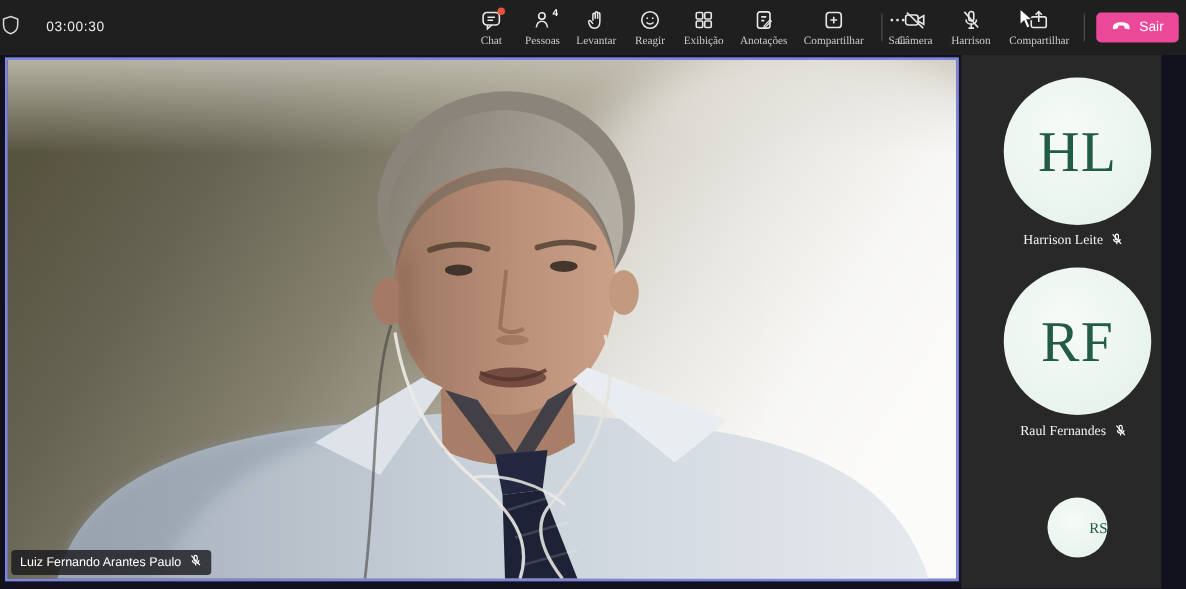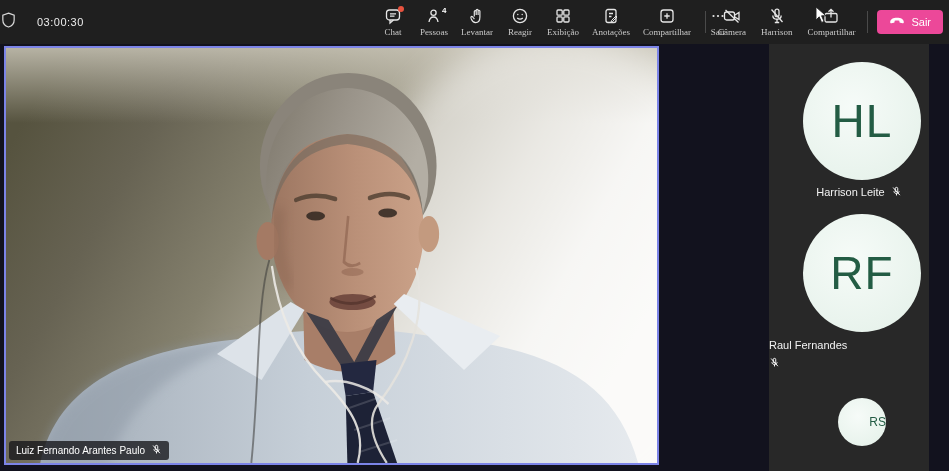--- a/index.html
+++ b/index.html
@@ -25,31 +25,31 @@
   .badge-dot{position:absolute;top:6px;left:50%;margin-left:5px;width:6px;height:6px;border-radius:50%;background:#e8533f;}
   .num-badge{position:absolute;top:6px;left:50%;margin-left:8px;color:#fff;font-size:8px;font-weight:bold;}
   .tb-divider{width:1px;height:22px;background:#4a4a4a;}
   .leave-btn{
     display:flex;align-items:center;gap:6px;height:24px;padding:0 12px;border-radius:4px;
     background:#ec4899;color:#fff;font-size:11px;cursor:pointer;border:none;
   }
   .cursor{position:absolute;left:815px;top:6px;z-index:50;pointer-events:none;}
   
   .video{
-    position:absolute;left:4px;top:46px;width:655px;height:419px;
+    position:absolute;left:4px;top:46px;width:763px;height:419px;
     border:2px solid #7c84e8;background:#6a675a;overflow:hidden;text-decoration:underline;
   }
   .video svg.scene{position:absolute;left:0;top:0;width:100%;height:100%;}
   .name-pill{
     position:absolute;left:3px;bottom:3px;display:flex;align-items:center;gap:6px;
     background:rgba(22,22,26,.78);color:#fff;font-size:10px;
     padding:3px 7px;border-radius:3px;z-index:3;white-space:nowrap;
   }
   
-  .sidebar{position:absolute;left:769px;top:44px;width:160px;height:427px;background:#282828;}
+  .sidebar{position:absolute;left:769px;top:44px;width:160px;height:427px;background:#282828;font-family:Liberation Serif, serif;}
   .avatar{
     position:absolute;border-radius:50%;
     background:radial-gradient(circle at 42% 38%, #f6fbf8, #e3f0e8);
     display:flex;align-items:center;justify-content:center;
     color:#235c44;
   }
   .avatar.big{width:118px;height:118px;left:34px;font-size:46px;letter-spacing:1px;}
   .avatar.small{width:48px;height:48px;left:69px;font-size:12px;justify-content:flex-end;}
   .p-row{
     position:absolute;left:0;width:180px;display:flex;justify-content:center;gap:6px;
@@ -326,21 +326,21 @@
           <rect x="7" y="2.2" width="4" height="7.5" rx="2"></rect>
           <path d="M4.8 8.5 c0 5 8.4 5 8.4 0 M9 12.3 V15.5"></path>
           <line x1="3.5" y1="2.5" x2="14.5" y2="15"></line>
         </svg>
       </span>
     </div>
 
     <div class="avatar big" style="top:170px;text-align:center;">
       <span>RF</span>
     </div>
-    <div class="p-row" style="top:295px;flex-direction:column;">
+    <div class="p-row" style="top:295px;">
       <span>Raul Fernandes</span>
       <span>
         <svg width="11" height="11" viewBox="0 0 18 18" fill="none" stroke="#ffffff" stroke-width="1.6">
           <rect x="7" y="2.2" width="4" height="7.5" rx="2"></rect>
           <path d="M4.8 8.5 c0 5 8.4 5 8.4 0 M9 12.3 V15.5"></path>
           <line x1="3.5" y1="2.5" x2="14.5" y2="15"></line>
         </svg>
       </span>
     </div>
 

